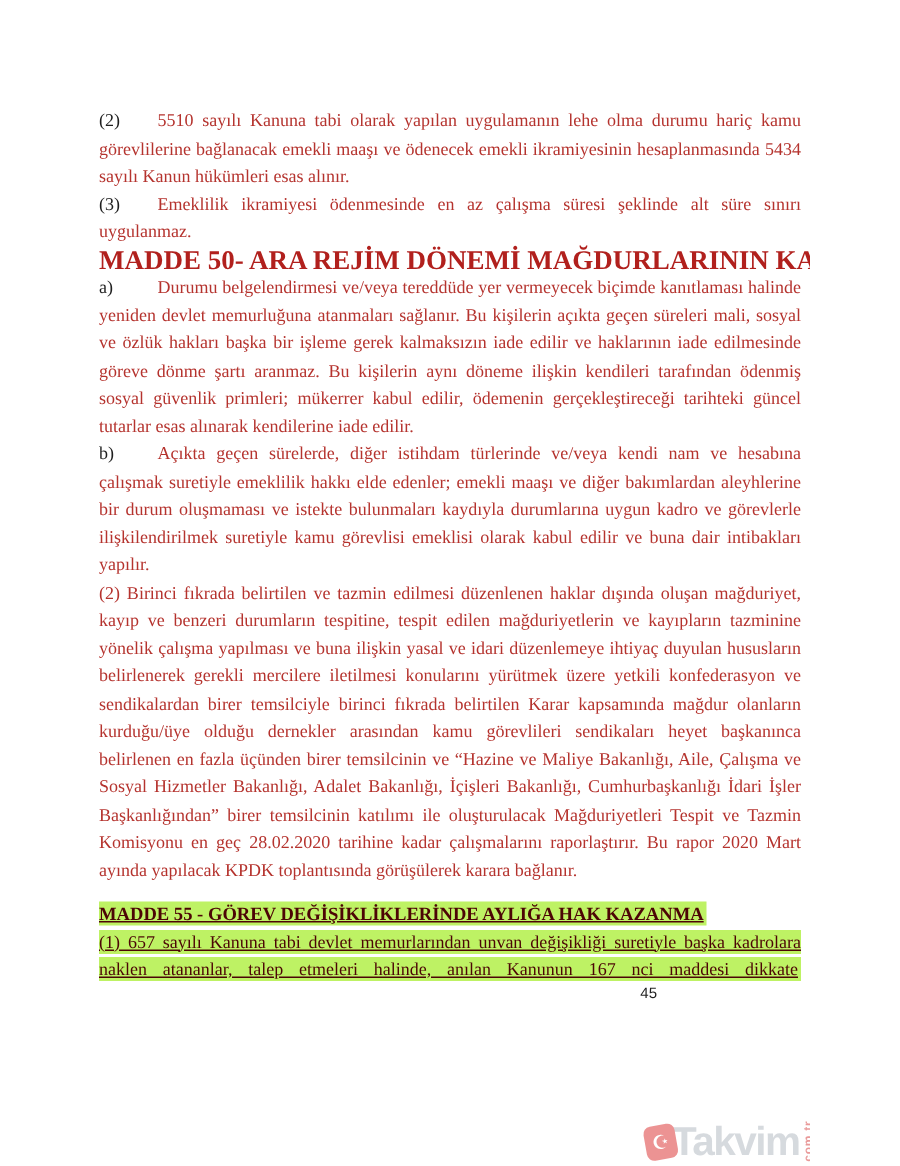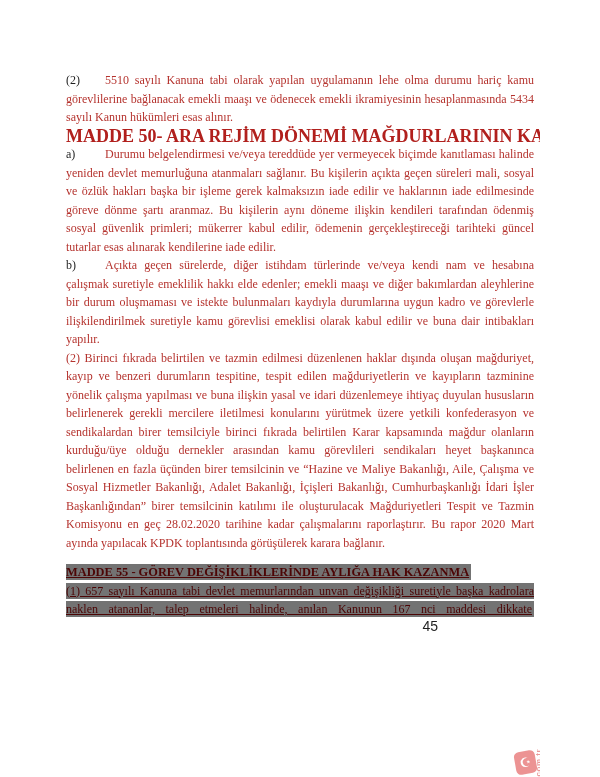--- a/index.html
+++ b/index.html
@@ -14,27 +14,27 @@
   }
   .content p { margin:0; }
   .marker { color:#1f1f1f; display:inline-block; width:39px; }
   .madde-heading {
     font-weight:bold; white-space:nowrap; font-size:18px;
     margin:20px 0 0 0; color:#b1201d;
   }
   .hl-section { margin-top:11px; }
   .hl-head { white-space:nowrap; font-weight:bold; font-size:12.4px; }
   .hl {
-    background:#737373; color:#4c0505; padding:1px 2px 1px 0;
+    background:#bef264; color:#4c0505; padding:1px 2px 1px 0;
     text-decoration:underline; text-decoration-color:#4c0505;
   }
   .hl-body { text-align:justify; text-align-last:justify; }
   .page-num {
     text-align:right; padding-right:96px; margin-top:16px;
-    color:#1f1f1f; font-size:14px; line-height:14px;
+    color:#1f1f1f; font-size:10px; line-height:14px;
     font-family:"Liberation Sans", sans-serif;
   }
   .watermark {
     position:absolute; right:-3px; bottom:1px; display:flex;
     align-items:center; opacity:.55;
     font-family:"Liberation Sans", sans-serif;
   }
   .wm-badge {
     width:21px; height:23px; background:#dd3c3c; border-radius:5px;
     transform:rotate(-10deg); color:#ffffff; font-size:13px;
@@ -53,35 +53,37 @@
   }
 </style>
 </head>
 <body>
 
 <div class="page">
   <div class="content">
 
     <p><span class="marker">(2)</span><span>5510 sayılı Kanuna tabi olarak yapılan uygulamanın lehe olma durumu hariç kamu görevlilerine bağlanacak emekli maaşı ve ödenecek emekli ikramiyesinin hesaplanmasında 5434 sayılı Kanun hükümleri esas alınır.</span></p>
 
+    <p><span class="marker">(3)</span><span>Emeklilik ikramiyesi ödenmesinde en az çalışma süresi şeklinde alt süre sınırı uygulanmaz.</span></p>
 
     <p class="madde-heading">MADDE 50- ARA REJİM DÖNEMİ MAĞDURLARININ KAYIPLARININ TAZMİNİ</p>
 
 
     <p><span class="marker">a)</span><span>Durumu belgelendirmesi ve/veya tereddüde yer vermeyecek biçimde kanıtlaması halinde yeniden devlet memurluğuna atanmaları sağlanır. Bu kişilerin açıkta geçen süreleri mali, sosyal ve özlük hakları başka bir işleme gerek kalmaksızın iade edilir ve haklarının iade edilmesinde göreve dönme şartı aranmaz. Bu kişilerin aynı döneme ilişkin kendileri tarafından ödenmiş sosyal güvenlik primleri; mükerrer kabul edilir, ödemenin gerçekleştireceği tarihteki güncel tutarlar esas alınarak kendilerine iade edilir.</span></p>
 
     <p><span class="marker">b)</span><span>Açıkta geçen sürelerde, diğer istihdam türlerinde ve/veya kendi nam ve hesabına çalışmak suretiyle emeklilik hakkı elde edenler; emekli maaşı ve diğer bakımlardan aleyhlerine bir durum oluşmaması ve istekte bulunmaları kaydıyla durumlarına uygun kadro ve görevlerle ilişkilendirilmek suretiyle kamu görevlisi emeklisi olarak kabul edilir ve buna dair intibakları yapılır.</span></p>
 
     <p>(2) Birinci fıkrada belirtilen ve tazmin edilmesi düzenlenen haklar dışında oluşan mağduriyet, kayıp ve benzeri durumların tespitine, tespit edilen mağduriyetlerin ve kayıpların tazminine yönelik çalışma yapılması ve buna ilişkin yasal ve idari düzenlemeye ihtiyaç duyulan hususların belirlenerek gerekli mercilere iletilmesi konularını yürütmek üzere yetkili konfederasyon ve sendikalardan birer temsilciyle birinci fıkrada belirtilen Karar kapsamında mağdur olanların kurduğu/üye olduğu dernekler arasından kamu görevlileri sendikaları heyet başkanınca belirlenen en fazla üçünden birer temsilcinin ve “Hazine ve Maliye Bakanlığı, Aile, Çalışma ve Sosyal Hizmetler Bakanlığı, Adalet Bakanlığı, İçişleri Bakanlığı, Cumhurbaşkanlığı İdari İşler Başkanlığından” birer temsilcinin katılımı ile oluşturulacak Mağduriyetleri Tespit ve Tazmin Komisyonu en geç 28.02.2020 tarihine kadar çalışmalarını raporlaştırır. Bu rapor 2020 Mart ayında yapılacak KPDK toplantısında görüşülerek karara bağlanır.</p>
 
     <div class="hl-section">
       <p class="hl-head"><span class="hl">MADDE 55 - GÖREV DEĞİŞİKLİKLERİNDE AYLIĞA HAK KAZANMA</span></p>
       <p class="hl-body"><span class="hl">(1) 657 sayılı Kanuna tabi devlet memurlarından unvan değişikliği suretiyle başka kadrolara naklen atananlar, talep etmeleri halinde, anılan Kanunun 167 nci maddesi dikkate</span></p>
     </div>
 
     <p class="page-num">45</p>
   </div>
 
   <div class="watermark">
     <span class="wm-badge">☪</span>
+    <span class="wm-brand">Takvim</span>
     <span class="wm-suffix">com.tr</span>
   </div>
 </div>
 
 </body></html>

